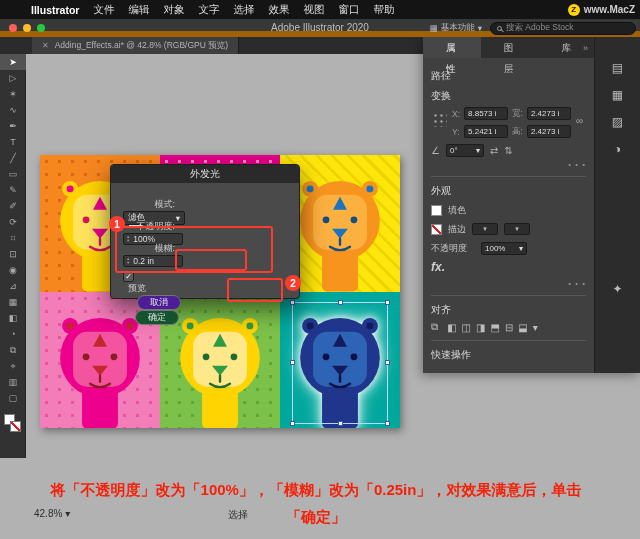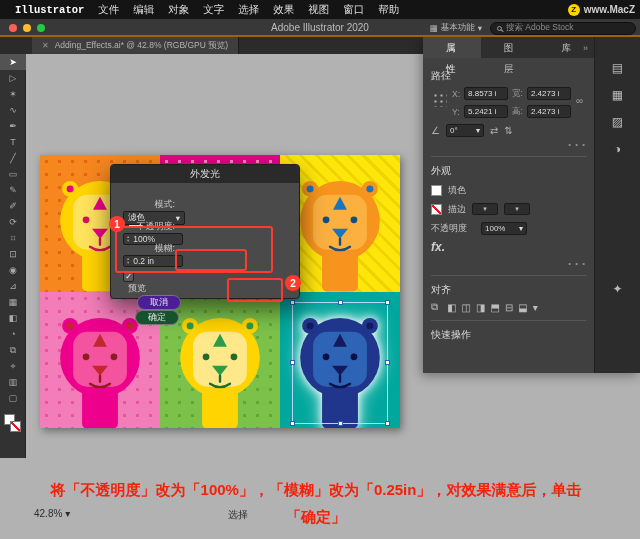--- a/index.html
+++ b/index.html
@@ -3,26 +3,26 @@
 <meta charset="utf-8">
 <style>
   :root{ --hl:#ff3b2f; --ann:#f5220b; }
   *{box-sizing:border-box; margin:0; padding:0;}
   body{font-family:"Liberation Sans",sans-serif; background:#666;}
   #app{position:relative;width:640px;height:539px;background:#b2b2b2;overflow:hidden;font-family:"Liberation Sans",sans-serif;}
 
   
   .menubar{position:absolute;left:0;top:0;width:640px;height:19px;background:#141414;color:#e6e6e6;display:flex;align-items:center;z-index:60;}
   .menu-item{font-size:10.5px;padding:0 7px;color:#ddd;}
-  .menu-item.bold{font-weight:bold;color:#fff;margin-left:8px;font-family:Liberation Mono, monospace;}
+  .menu-item.bold{font-weight:bold;color:#fff;margin-left:24px;}
   .watermark{position:absolute;right:5px;top:0;height:19px;display:flex;align-items:center;gap:4px;color:#cfcfcf;font-size:10px;font-weight:bold;}
   .wz{width:12px;height:12px;border-radius:50%;background:#ffd400;color:#1a1a1a;font-size:8px;font-weight:bold;display:inline-flex;align-items:center;justify-content:center;}
 
   
-  .titlebar{position:absolute;left:0;top:19px;width:640px;height:18px;background:#383838;border-bottom:2px solid #a16207;z-index:59;}
+  .titlebar{position:absolute;left:0;top:19px;width:640px;height:18px;background:#383838;border-bottom:6px solid #a16207;z-index:59;}
   .tl{position:absolute;top:5px;width:8px;height:8px;border-radius:50%;}
   .tl.r{left:9px;background:#ff5f57;} .tl.y{left:23px;background:#febc2e;} .tl.g{left:37px;background:#28c840;}
   .apptitle{position:absolute;left:0;right:0;top:0;height:18px;line-height:18px;text-align:center;color:#bdbdbd;font-size:10px;}
   .workspace{position:absolute;right:158px;top:2px;height:14px;display:flex;align-items:center;gap:3px;color:#b9b9b9;font-size:8.5px;}
   .search{position:absolute;right:4px;top:2.5px;width:146px;height:13px;background:#1f1f1f;border:1px solid #101010;border-radius:7px;display:flex;align-items:center;gap:4px;padding:0 6px;color:#8a8a8a;font-size:8.5px;}
   .mag{width:5px;height:5px;border:1px solid #999;border-radius:50%;position:relative;flex:0 0 auto;}
   .mag::after{content:'';position:absolute;width:4px;height:1px;background:#999;transform:rotate(45deg);right:-3px;bottom:-1px;}
 
   
   .tabbar{position:absolute;left:0;top:37px;width:640px;height:17px;background:#2b2b2b;z-index:10;}
@@ -350,20 +350,21 @@
       <div class="ptabs">
         <span id="ptabsList" style="display:flex;">
             <span class="ptab active">属性</span>
             <span class="ptab">图层</span>
             <span class="ptab">库</span>
           </span>
         <span class="collapse">»</span>
       </div>
       <div class="pbody">
         <div class="sec-title">路径</div>
+        <div class="sec-title">变换</div>
         <div class="trow">
           <div class="refgrid"></div>
           <div class="tfields">
             <span class="flabel">X:</span>
             <span class="fbox">8.8573 i</span>
             <span class="flabel">宽:</span>
             <span class="fbox">2.4273 i</span>
             <span class="flabel">Y:</span>
             <span class="fbox">5.2421 i</span>
             <span class="flabel">高:</span>

